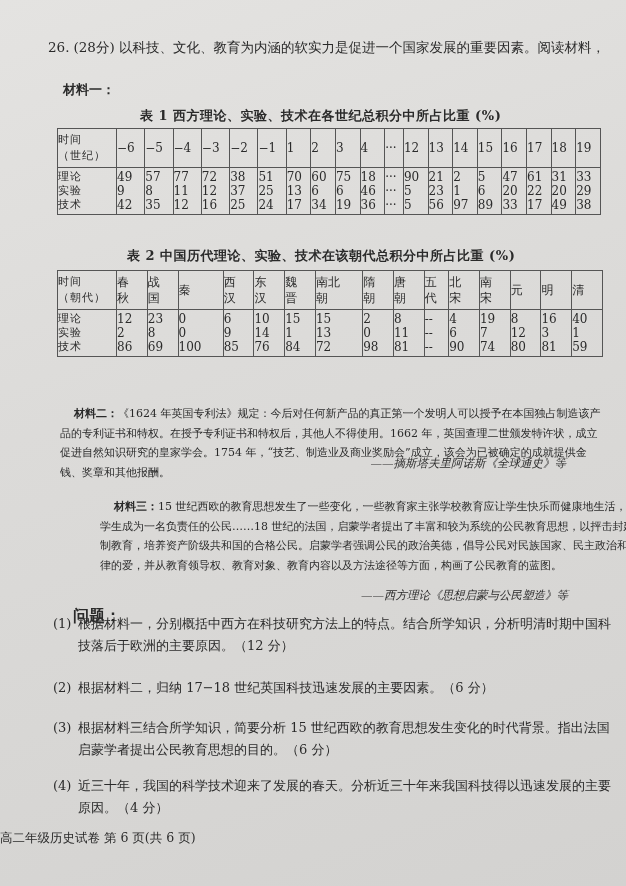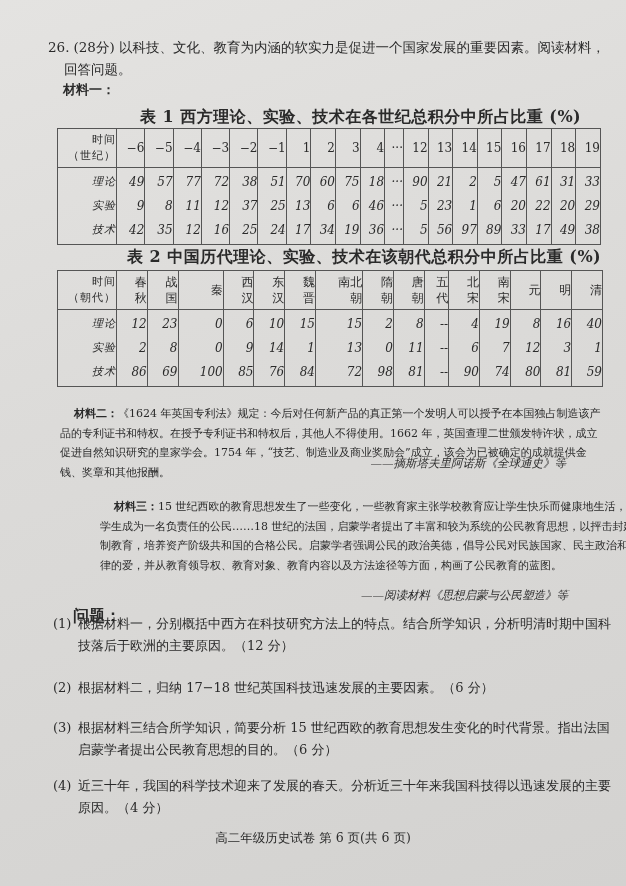--- a/index.html
+++ b/index.html
@@ -8,59 +8,58 @@
     background: linear-gradient(160deg, #e4e3e1 0%, #dcdbd9 40%, #d3d2d0 100%);
     font-family: "DejaVu Serif", "Liberation Serif", serif;
     color: #2a2a2a;
     position: relative;
   }
   .page { position: absolute; left: 0; top: 0; width: 626px; height: 886px; }
   .q-head { position: absolute; left: 48px; top: 36px; width: 560px; font-size: 13.5px; line-height: 22px; }
   .q-head .num { margin-right: 4px; }
   .q-head .cont { display: block; padding-left: 16px; }
   .mat1 { position: absolute; left: 63px; top: 81px; font-size: 13px; font-weight: bold; }
-  .caption { position: absolute; font-size: 16px; font-weight: bold; letter-spacing: 0.5px; }
+  .caption { position: absolute; font-size: 13px; font-weight: bold; letter-spacing: 0.5px; }
   .cap1 { left: 140px; top: 107px; }
   .cap2 { left: 127px; top: 247px; }
   table.data {
     position: absolute; border-collapse: collapse;
-    font-size: 12px; text-align: right; color: #2b2b2b;
+    font-size: 12px; text-align: left; color: #2b2b2b;
   }
   table.data td { border: 1px solid #555; padding: 0; vertical-align: middle; }
   table.data tr.hdr td { height: 38px; line-height: 16px; }
-  table.data tr.body td { line-height: 24px; padding: 2px 0; font-style: italic; }
+  table.data tr.body td { line-height: 14px; padding: 2px 0; }
   #t1 { left: 57px; top: 128px; width: 544px; }
   #t2 { left: 57px; top: 270px; width: 546px; }
   .rowlab { font-size: 11px; letter-spacing: 1px; }
   .src { position: absolute; font-size: 11.5px; font-style: italic; }
   .src1 { right: 38px; top: 379px; }
   .mat-para { position: absolute; left: 60px; width: 548px; font-size: 11px; line-height: 19.6px; text-indent: 14px; }
   .mat-para .lbl { font-weight: bold; }
   .p2 { top: 404px; }
   .src2 { right: 60px; top: 456px; }
   .p3 { top: 497px; margin-left: 40px; }
   .src3 { right: 58px; top: 588px; }
   .qtitle { position: absolute; left: 73px; top: 606px; font-size: 16px; font-weight: bold; }
   .question { position: absolute; left: 53px; width: 560px; font-size: 13px; line-height: 22px; }
   .question .qn { position: absolute; left: 0; top: 0; }
   .question .qt { display: block; padding-left: 25px; }
   .qq1 { top: 613px; }
   .qq2 { top: 677px; }
   .qq3 { top: 717px; }
   .qq4 { top: 775px; }
-  .footer { position: absolute; left: 0; width: 626px; top: 830px; text-align: center; font-size: 12.5px; }
+  .footer { position: absolute; left: 0; width: 626px; top: 830px; font-size: 12.5px; }
 </style>
 </head>
 <body>
 
 <div class="page">
 
   <div class="q-head">
     <span class="num">26.</span><span>(28分) 以科技、文化、教育为内涵的软实力是促进一个国家发展的重要因素。阅读材料，</span>
-    <span class="cont">回答问题。</span>
   </div>
 
   <div class="mat1">材料一：</div>
 
   <div class="caption cap1">表 1    西方理论、实验、技术在各世纪总积分中所占比重 (%)</div>
 
   <table class="data" id="t1">
     <tbody id="t1body">
         <tr class="hdr">
           <td class="rowlab" style="width: 58px;">时间<br>（世纪）</td>
@@ -154,21 +153,21 @@
 
 
   <div class="mat-para p2">
     <span class="lbl">材料二：</span><span>《1624 年英国专利法》规定：今后对任何新产品的真正第一个发明人可以授予在本国独占制造该产品的专利证书和特权。在授予专利证书和特权后，其他人不得使用。1662 年，英国查理二世颁发特许状，成立促进自然知识研究的皇家学会。1754 年，“技艺、制造业及商业奖励会”成立，该会为已被确定的成就提供金钱、奖章和其他报酬。</span>
   </div>
   <div class="src src2">——摘斯塔夫里阿诺斯《全球通史》等</div>
 
   <div class="mat-para p3">
     <span class="lbl">材料三：</span><span>15 世纪西欧的教育思想发生了一些变化，一些教育家主张学校教育应让学生快乐而健康地生活，使学生成为一名负责任的公民……18 世纪的法国，启蒙学者提出了丰富和较为系统的公民教育思想，以抨击封建专制教育，培养资产阶级共和国的合格公民。启蒙学者强调公民的政治美德，倡导公民对民族国家、民主政治和法律的爱，并从教育领导权、教育对象、教育内容以及方法途径等方面，构画了公民教育的蓝图。</span>
   </div>
-  <div class="src src3">——阅读材料《思想启蒙与公民塑造》等</div>
+  <div class="src src3">——西方理论《思想启蒙与公民塑造》等</div>
 
   <div class="qtitle">问题：</div>
 
   <div class="question qq1">
     <span class="qn">(1)</span>
     <span class="qt">根据材料一，分别概括中西方在科技研究方法上的特点。结合所学知识，分析明清时期中国科技落后于欧洲的主要原因。（12 分）</span>
   </div>
   <div class="question qq2">
     <span class="qn">(2)</span>
     <span class="qt">根据材料二，归纳 17−18 世纪英国科技迅速发展的主要因素。（6 分）</span>

